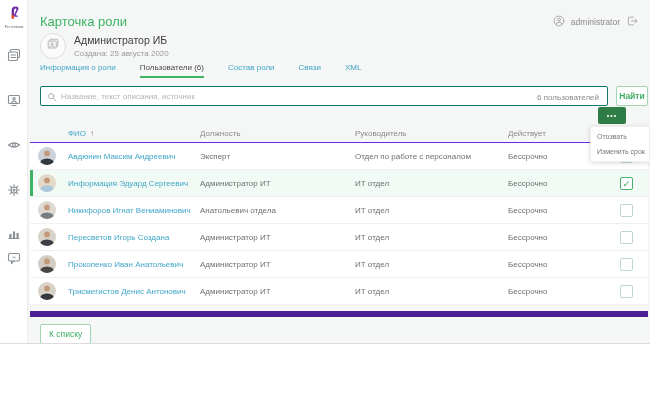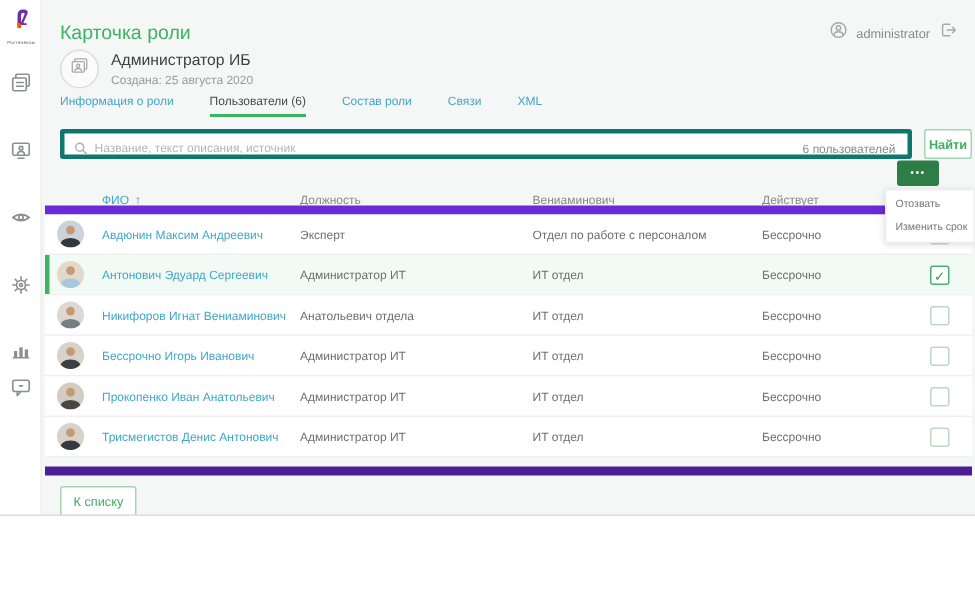--- a/index.html
+++ b/index.html
@@ -35,21 +35,21 @@
   .role-avatar svg { width:14px; height:14px; stroke:#a9a9a9; fill:none; stroke-width:1; }
   .role-name { position:absolute; left:46px; top:34px; font-size:10.5px; color:#3f3f3f; }
   .role-created { position:absolute; left:46px; top:49px; font-size:8px; color:#9a9a9a;text-align:right; }
 
   .tabs { position:absolute; left:12px; top:63px; display:flex; gap:24px; }
   .tab { font-size:8px; color:#42a7c8; padding-bottom:4px; cursor:pointer; }
   .tab.active { color:#4a4a4a; border-bottom:2px solid #3cb464; }
 
   
   .search-wrap { position:absolute; left:12px; top:86px; width:568px; height:20px;
-                 background:#fff; border:3px solid #0f766e; border-radius:2px; }
+                 background:#fff; border:1px solid #0f766e; border-radius:2px; }
   .search-wrap svg { position:absolute; left:6px; top:4.5px; width:10px; height:10px;
                      stroke:#b0b0b0; fill:none; stroke-width:1.2; stroke-linecap:round; }
   .search-input { position:absolute; left:20px; top:0; width:430px; height:18px; border:none;
                   outline:none; font-size:8px; color:#555; background:transparent;
                   font-family:"Liberation Sans", sans-serif; }
   .search-input::placeholder { color:#b5b5b5; }
   .search-count { position:absolute; right:8px; top:6px; font-size:8px; color:#8a8a8a; }
   .btn-find { position:absolute; left:588px; top:86px; width:32px; height:20px;
               background:#fff; border:1px solid #a5d4b4; border-radius:2px;
               font-size:8.5px; color:#3fae63; font-family:"Liberation Sans", sans-serif; cursor:pointer;font-weight:bold; }
@@ -57,21 +57,21 @@
   .btn-more { position:absolute; top:107px; right:24px; width:28px; height:17px;
               background:#2e7d46; border:none; border-radius:2px; color:#fff;
               font-size:7px; letter-spacing:1px; cursor:pointer; }
   .dropdown { position:absolute; top:126px; right:0; width:60px; background:#fff;
               border:1px solid #eee; box-shadow:0 1px 5px rgba(0,0,0,.15);
               padding:2px 0; z-index:10; }
   .dropdown .item { font-size:7px; color:#777; padding:4px 6px; cursor:pointer; white-space:nowrap; }
 
   
   .table { position:absolute; left:2px; right:2px; top:125px; }
-  .thead { position:relative; height:18px; border-bottom:6px solid #6d28d9; }
+  .thead { position:relative; height:18px; border-bottom:1px solid #6d28d9; }
   .thead span { position:absolute; top:4px; font-size:8px; color:#8a8a8a; }
   .th-fio { left:38px; color:#42a7c8 !important; }
   .sort-arrow { position:absolute; left:60px; top:4px; font-size:8px; color:#42a7c8; }
   .th-pos { left:170px; } .th-dep { left:325px; } .th-val { left:478px; }
 
   .trow { position:relative; height:27px; background:#fff; border-bottom:1px solid #f0f0f0; cursor:pointer; }
   .trow.highlight { background:#f2faf5; box-shadow:inset 3px 0 0 #3cb464; }
   .avatar { position:absolute; left:8px; top:4px; width:18px; height:18px; border-radius:50%;
             overflow:hidden; }
   .avatar svg { width:18px; height:18px; display:block; }
@@ -199,21 +199,21 @@
     <div class="dropdown">
         <div class="item">Отозвать</div>
         <div class="item">Изменить срок</div>
       </div>
 
     <div class="table">
       <div class="thead">
         <span class="th-fio">ФИО</span>
         <span class="sort-arrow">↑</span>
         <span class="th-pos">Должность</span>
-        <span class="th-dep">Вениаминович</span>
+        <span class="th-dep">Руководитель</span>
         <span class="th-val">Действует</span>
       </div>
       <div>
           <div class="trow">
     <span class="avatar" style="background: rgb(204, 210, 217); color: rgb(51, 55, 62);">
       <svg viewBox="0 0 18 18">
                 <circle cx="9" cy="6.4" r="2.9" fill="#c4997a"></circle>
                 <path d="M1.5 19 Q1.5 11.6 9 11.6 Q16.5 11.6 16.5 19 Z" fill="currentColor"></path>
               </svg>
     </span>
@@ -223,21 +223,21 @@
     <span class="cell c-val">Бессрочно</span>
     <span class="checkbox"></span>
   </div>
           <div class="trow highlight">
     <span class="avatar" style="background: rgb(227, 217, 201); color: rgb(169, 199, 221);">
       <svg viewBox="0 0 18 18">
                 <circle cx="9" cy="6.4" r="2.9" fill="#c4997a"></circle>
                 <path d="M1.5 19 Q1.5 11.6 9 11.6 Q16.5 11.6 16.5 19 Z" fill="currentColor"></path>
               </svg>
     </span>
-    <span class="cell name c-name"><a href="#">Антонович Эдуард Сергеевич</a></span>
+    <span class="cell name c-name"><a href="#">Информация Эдуард Сергеевич</a></span>
     <span class="cell c-pos">Администратор ИТ</span>
     <span class="cell c-dep">ИТ отдел</span>
     <span class="cell c-val">Бессрочно</span>
     <span class="checkbox checked">✓</span>
   </div>
           <div class="trow">
     <span class="avatar" style="background: rgb(221, 216, 209); color: rgb(120, 125, 130);">
       <svg viewBox="0 0 18 18">
                 <circle cx="9" cy="6.4" r="2.9" fill="#c4997a"></circle>
                 <path d="M1.5 19 Q1.5 11.6 9 11.6 Q16.5 11.6 16.5 19 Z" fill="currentColor"></path>
@@ -249,21 +249,21 @@
     <span class="cell c-val">Бессрочно</span>
     <span class="checkbox"></span>
   </div>
           <div class="trow">
     <span class="avatar" style="background: rgb(216, 210, 200); color: rgb(60, 64, 70);">
       <svg viewBox="0 0 18 18">
                 <circle cx="9" cy="6.4" r="2.9" fill="#c4997a"></circle>
                 <path d="M1.5 19 Q1.5 11.6 9 11.6 Q16.5 11.6 16.5 19 Z" fill="currentColor"></path>
               </svg>
     </span>
-    <span class="cell name c-name"><a href="#">Бессрочно Игорь Иванович</a></span>
+    <span class="cell name c-name"><a href="#">Пересветов Игорь Создана</a></span>
     <span class="cell c-pos">Администратор ИТ</span>
     <span class="cell c-dep">ИТ отдел</span>
     <span class="cell c-val">Бессрочно</span>
     <span class="checkbox"></span>
   </div>
           <div class="trow">
     <span class="avatar" style="background: rgb(210, 204, 195); color: rgb(74, 70, 66);">
       <svg viewBox="0 0 18 18">
                 <circle cx="9" cy="6.4" r="2.9" fill="#c4997a"></circle>
                 <path d="M1.5 19 Q1.5 11.6 9 11.6 Q16.5 11.6 16.5 19 Z" fill="currentColor"></path>

